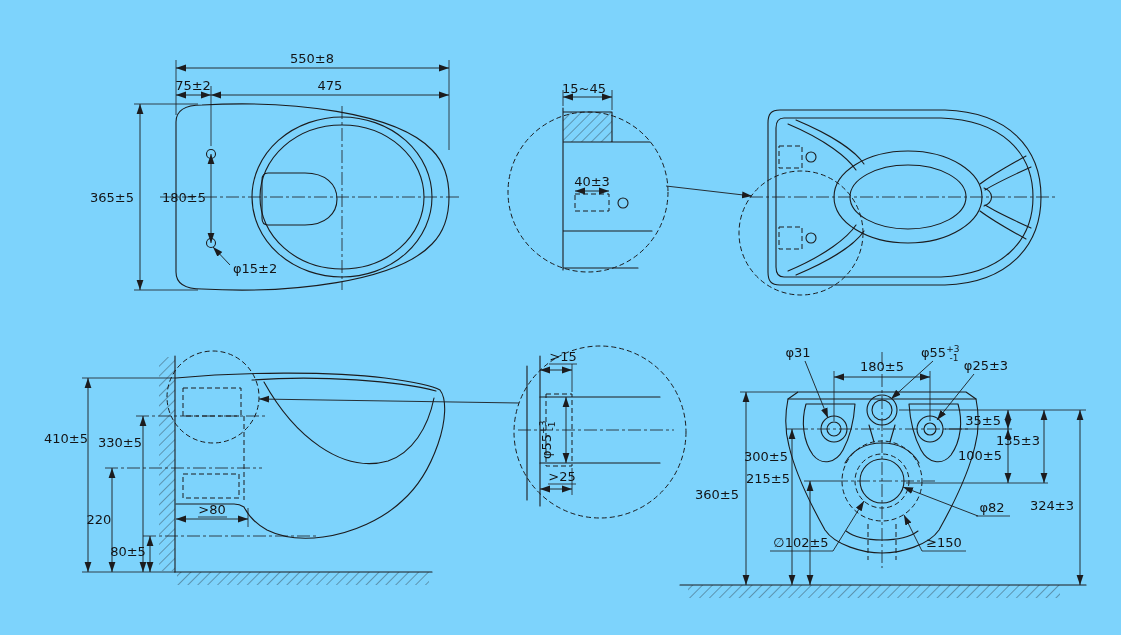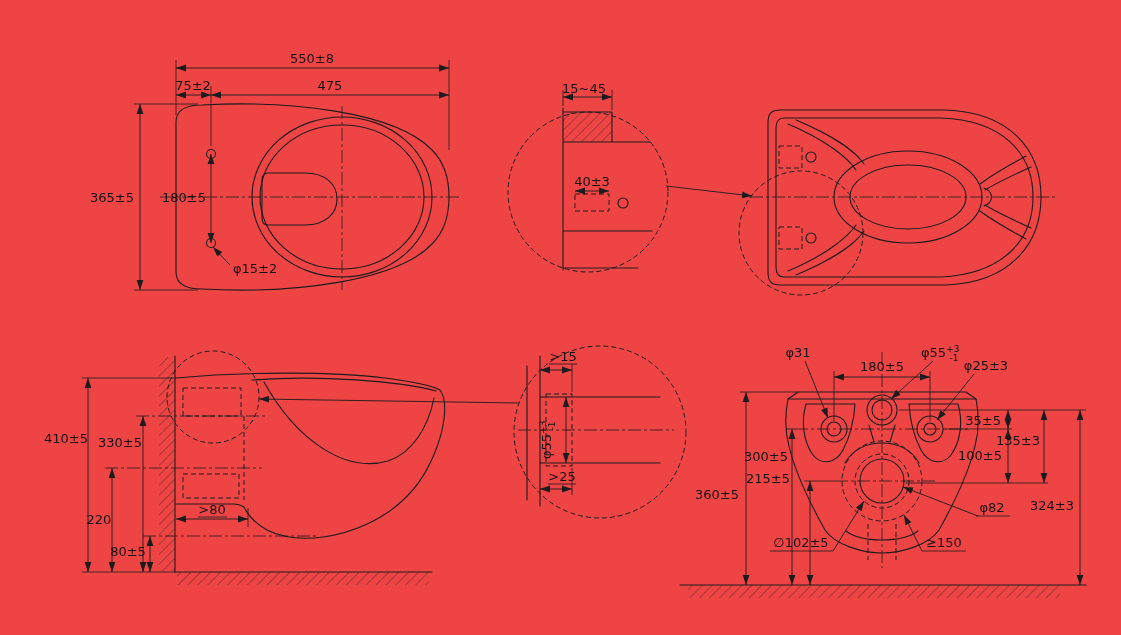--- a/index.html
+++ b/index.html
@@ -1,16 +1,16 @@
 <!DOCTYPE html>
 <html><head>
 <meta charset="utf-8">
 <style>
   html,body{margin:0;padding:0;background:#ffffff}
-  .stage{position:relative;width:1121px;height:635px;background:#ef4444;overflow:hidden;font-family:"DejaVu Sans",sans-serif}
+  .stage{position:relative;width:1121px;height:635px;background:#7dd3fc;overflow:hidden;font-family:"DejaVu Sans",sans-serif}
   svg{display:block}
   .s{fill:none;stroke:#1c1c1e;stroke-width:1.1;stroke-linecap:round;stroke-linejoin:round}
   .x{fill:none;stroke:#1c1c1e;stroke-width:0.8}
   .d{fill:none;stroke:#1c1c1e;stroke-width:1;stroke-dasharray:5 3}
   .c{fill:none;stroke:#1c1c1e;stroke-width:0.8;stroke-dasharray:13 3 3 3}
   .m{fill:none;stroke:#1c1c1e;stroke-width:0.9}
   .t{font-family:"DejaVu Sans",sans-serif;font-size:13px;fill:#141416}
   .ts{font-size:9px}
 </style>
 </head>

